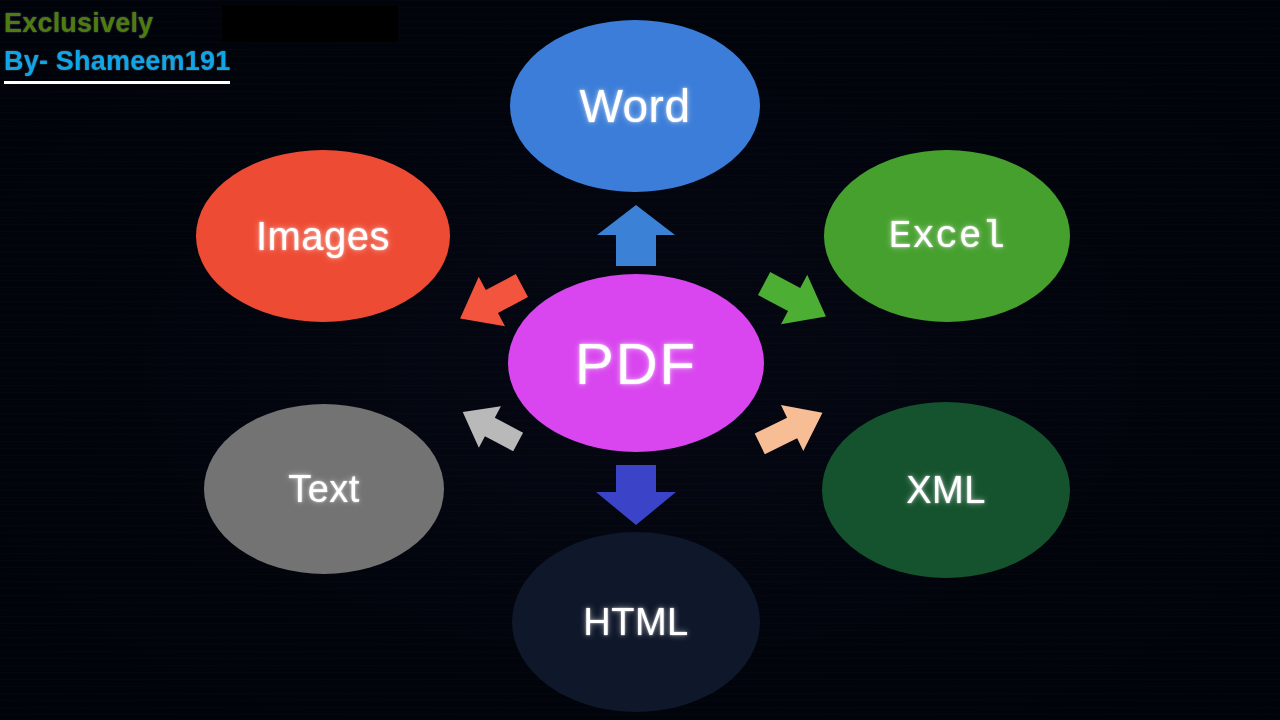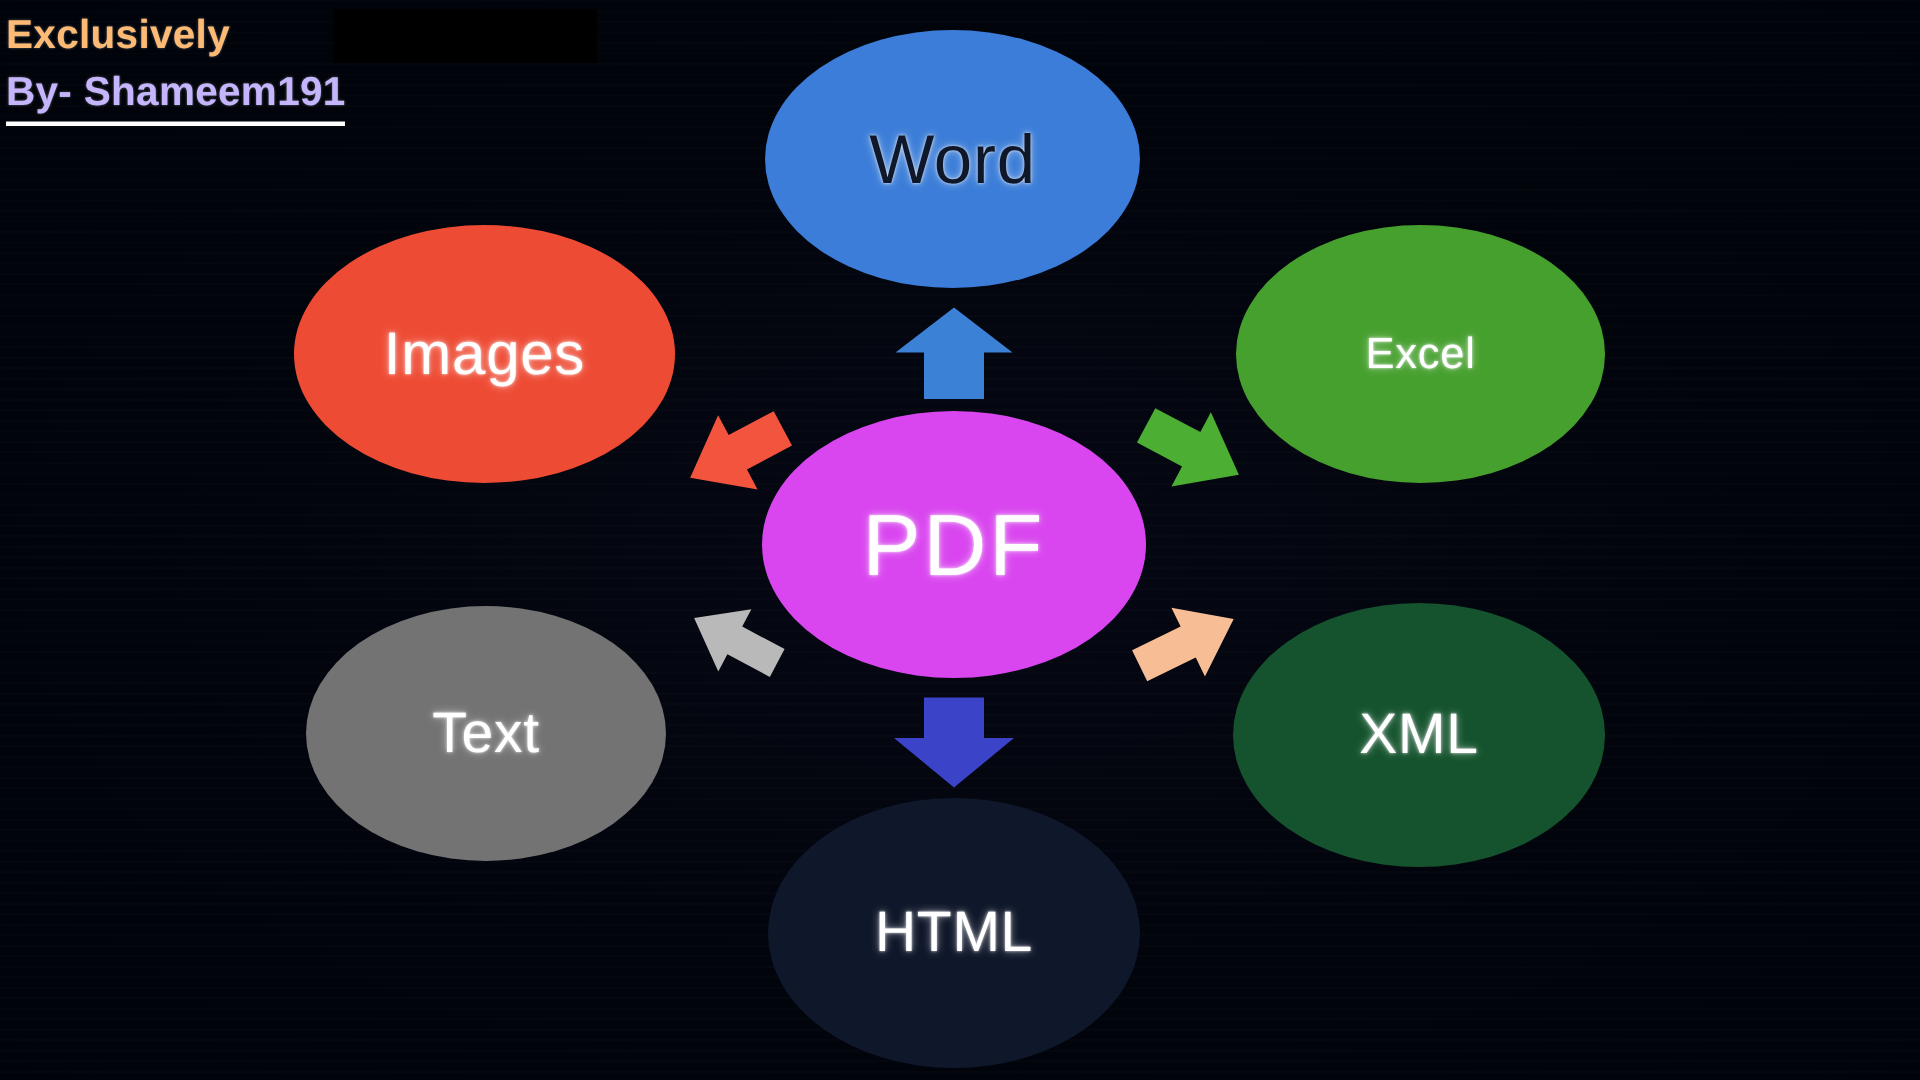--- a/index.html
+++ b/index.html
@@ -92,21 +92,21 @@
   #node-pdf       { left: 508px; top: 274px; width: 256px; height: 178px; z-index: 25; }
   #node-pdf .node-label { font-size: 58px; letter-spacing: 2px; }
 
   #node-word      { left: 510px; top: 20px;  width: 250px; height: 172px; }
   #node-word .node-label { font-size: 46px; }
 
   #node-images    { left: 196px; top: 150px; width: 254px; height: 172px; }
   #node-images .node-label { font-size: 40px; }
 
   #node-excel     { left: 824px; top: 150px; width: 246px; height: 172px; }
-  #node-excel .node-label { font-size: 29px; }
+  #node-excel .node-label { font-size: 38px; font-family: Liberation Mono, monospace; }
 
   #node-text      { left: 204px; top: 404px; width: 240px; height: 170px; }
   #node-text .node-label { font-size: 38px; }
 
   #node-xml       { left: 822px; top: 402px; width: 248px; height: 176px; }
   #node-xml .node-label { font-size: 38px; }
 
   #node-html      { left: 512px; top: 532px; width: 248px; height: 180px; }
   #node-html .node-label { font-size: 38px; }
 
@@ -161,21 +161,21 @@
 
   <div class="arrow" id="arrow-to-xml" style="left:752px; top:394px;">
     <svg width="78" height="68" viewBox="0 0 78 68">
       <g transform="rotate(-26 39 34)">
         <polygon id="arrow-to-xml-shape" points="74,34 40,9 40,23 4,23 4,46 40,46 40,60" fill="#f7bd95"></polygon>
       </g>
     </svg>
   </div>
 
   <div class="node" id="node-word" style="background-color: rgb(59, 125, 216);">
-    <span class="node-label" style="color: #0f172a;">Word</span>
+    <span class="node-label" style="color: #ffffff;">Word</span>
   </div>
 
   <div class="node" id="node-images" style="background-color: rgb(238, 75, 52);">
     <span class="node-label" style="color: #ffffff;">Images</span>
   </div>
 
   <div class="node" id="node-excel" style="background-color: rgb(70, 160, 46);">
     <span class="node-label" style="color: rgb(255, 255, 255);">Excel</span>
   </div>
 
@@ -189,19 +189,19 @@
 
   <div class="node" id="node-html" style="background-color: #0f172a;">
     <span class="node-label" style="color: rgb(255, 255, 255);">HTML</span>
   </div>
 
   <div class="node" id="node-pdf" style="background-color: #d946ef;">
     <span class="node-label" style="color: rgb(255, 255, 255);">PDF</span>
   </div>
 
   <div id="watermark">
-    <div class="wm-line" style="color: #fdba74;">Exclusively</div>
-    <div class="wm-line" style="color: rgb(255, 255, 255);"><span class="wm-line-2" style="color: #c4b5fd; border-bottom-color: rgb(255, 255, 255);">By- Shameem191</span></div>
+    <div class="wm-line" style="color: #4d7c0f;">Exclusively</div>
+    <div class="wm-line" style="color: rgb(255, 255, 255);"><span class="wm-line-2" style="color: #0ea5e9; border-bottom-color: rgb(255, 255, 255);">By- Shameem191</span></div>
   </div>
   <div id="redaction-block" style="background-color: rgb(0, 0, 0);"></div>
 
   <div id="stage-scanlines"></div>
 </div>
 
 </body></html>

